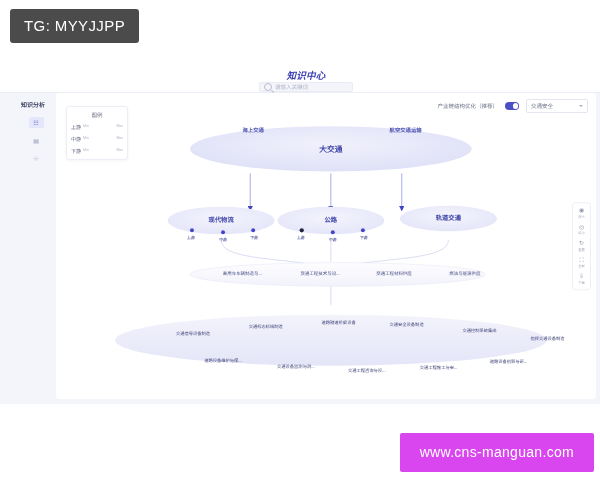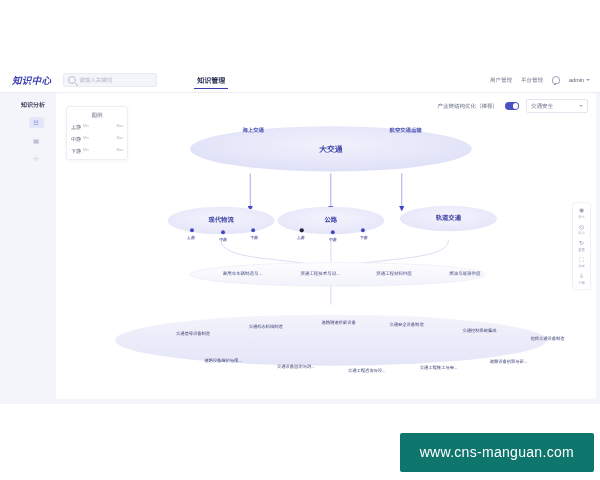--- a/index.html
+++ b/index.html
@@ -28,21 +28,21 @@
     letter-spacing: .4px;
     padding: 8px 14px 9px 14px;
     border-radius: 3px;
     z-index: 40;
     white-space: nowrap;
   }
   .wm-bottom {
     position: absolute;
     right: 6px;
     bottom: 8px;
-    background: #0f766e;
+    background: #d946ef;
     color: #ffffff;
     font-size: 14px;
     letter-spacing: .3px;
     padding: 11px 20px 12px 20px;
     border-radius: 2px;
     z-index: 40;
     white-space: nowrap;
   }
 
   
@@ -57,20 +57,21 @@
   }
 
   
   .header {
     position: relative;
     height: 24px;
     background: #ffffff;
     border-bottom: 1px solid #eceef5;
     display: flex;
     align-items: center;
+    flex-direction: column;
   }
   .logo {
     margin-left: 12px;
     font-size: 9.5px;
     font-weight: bold;
     color: #3b3fb0;
     font-style: italic;
     letter-spacing: .3px;
     white-space: nowrap;
   }
@@ -395,20 +396,21 @@
   .lbl-sat { font-size: 5.5px; fill: #5055b4; font-weight: bold; }
   .lbl-l3 { font-size: 4.6px; fill: #4a4f86; font-weight: normal; }
   .lbl-l4 { font-size: 4.4px; fill: #3f4478; font-weight: normal; }
   .lbl-stage { font-size: 4px; fill: #6b70a8; }
 </style>
 </head>
 <body>
 
 <div id="screen">
 
+  <div class="tg-tag">TG: MYYJJPP</div>
 
   <div class="app">
 
     <div class="header">
       <div class="logo">知识中心</div>
 
       <div class="search-box">
         <span class="search-ico"></span>
         <span class="search-ph">请输入关键词</span>
       </div>

